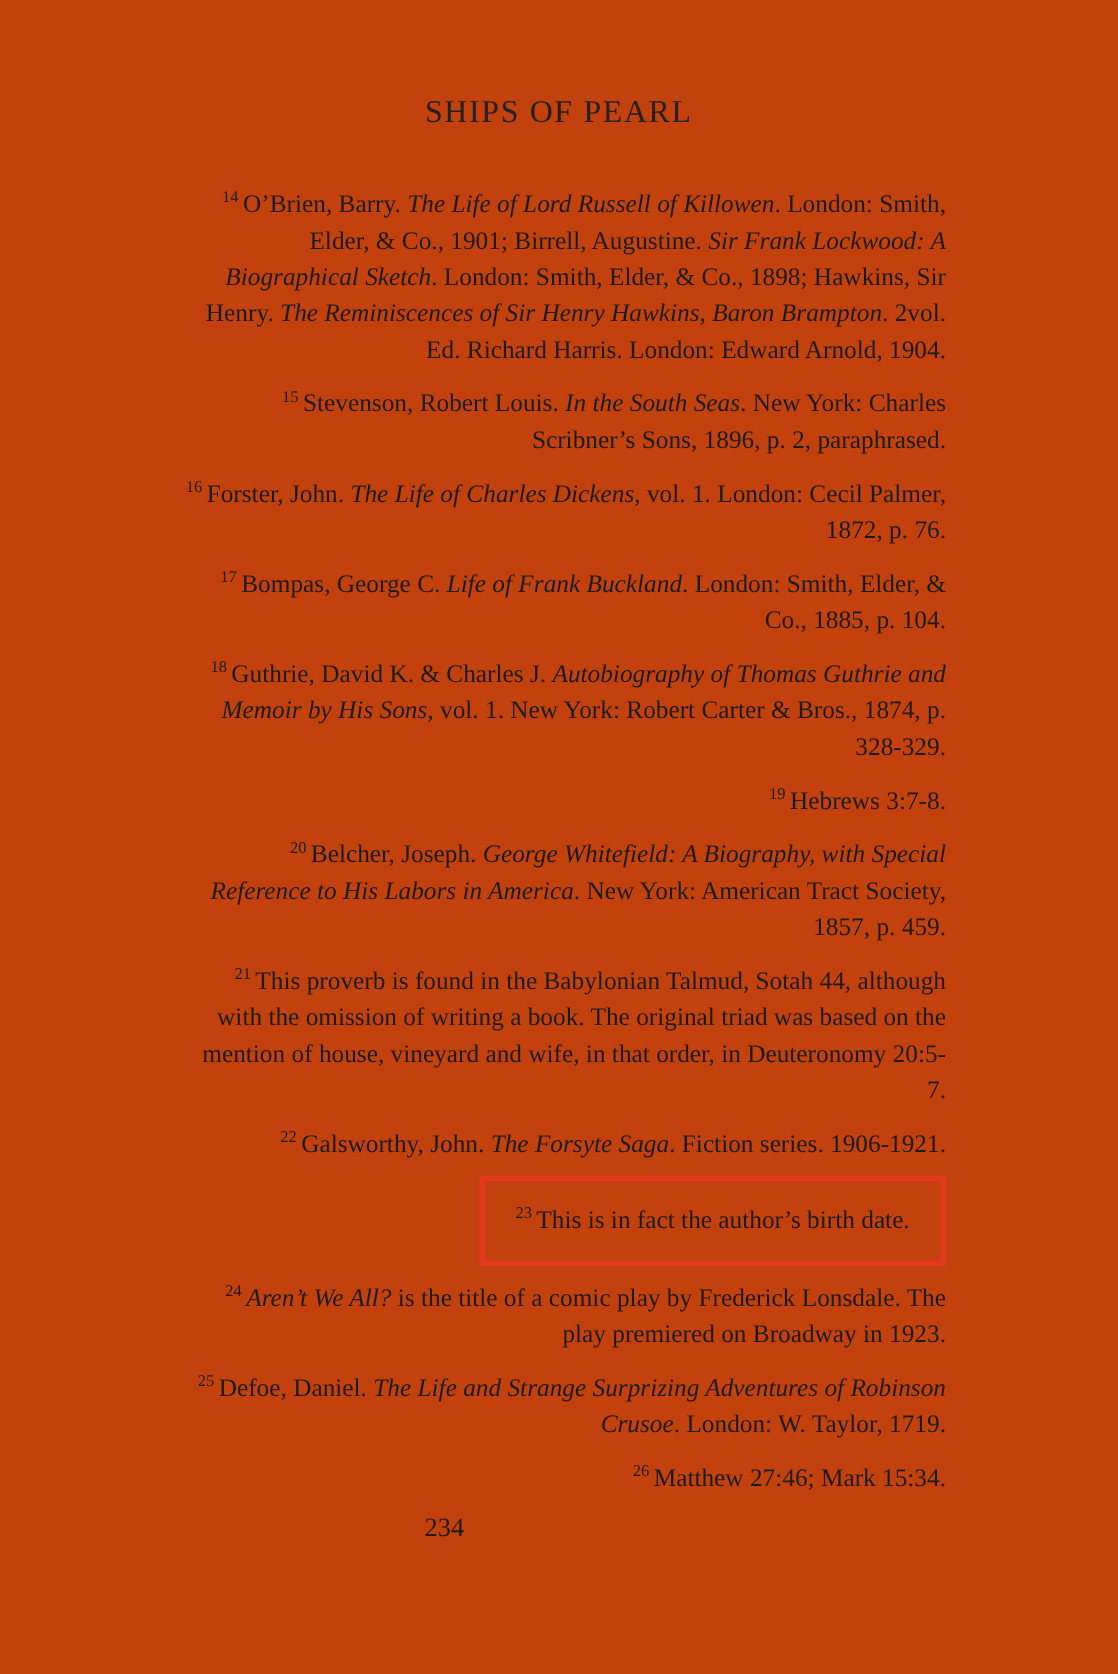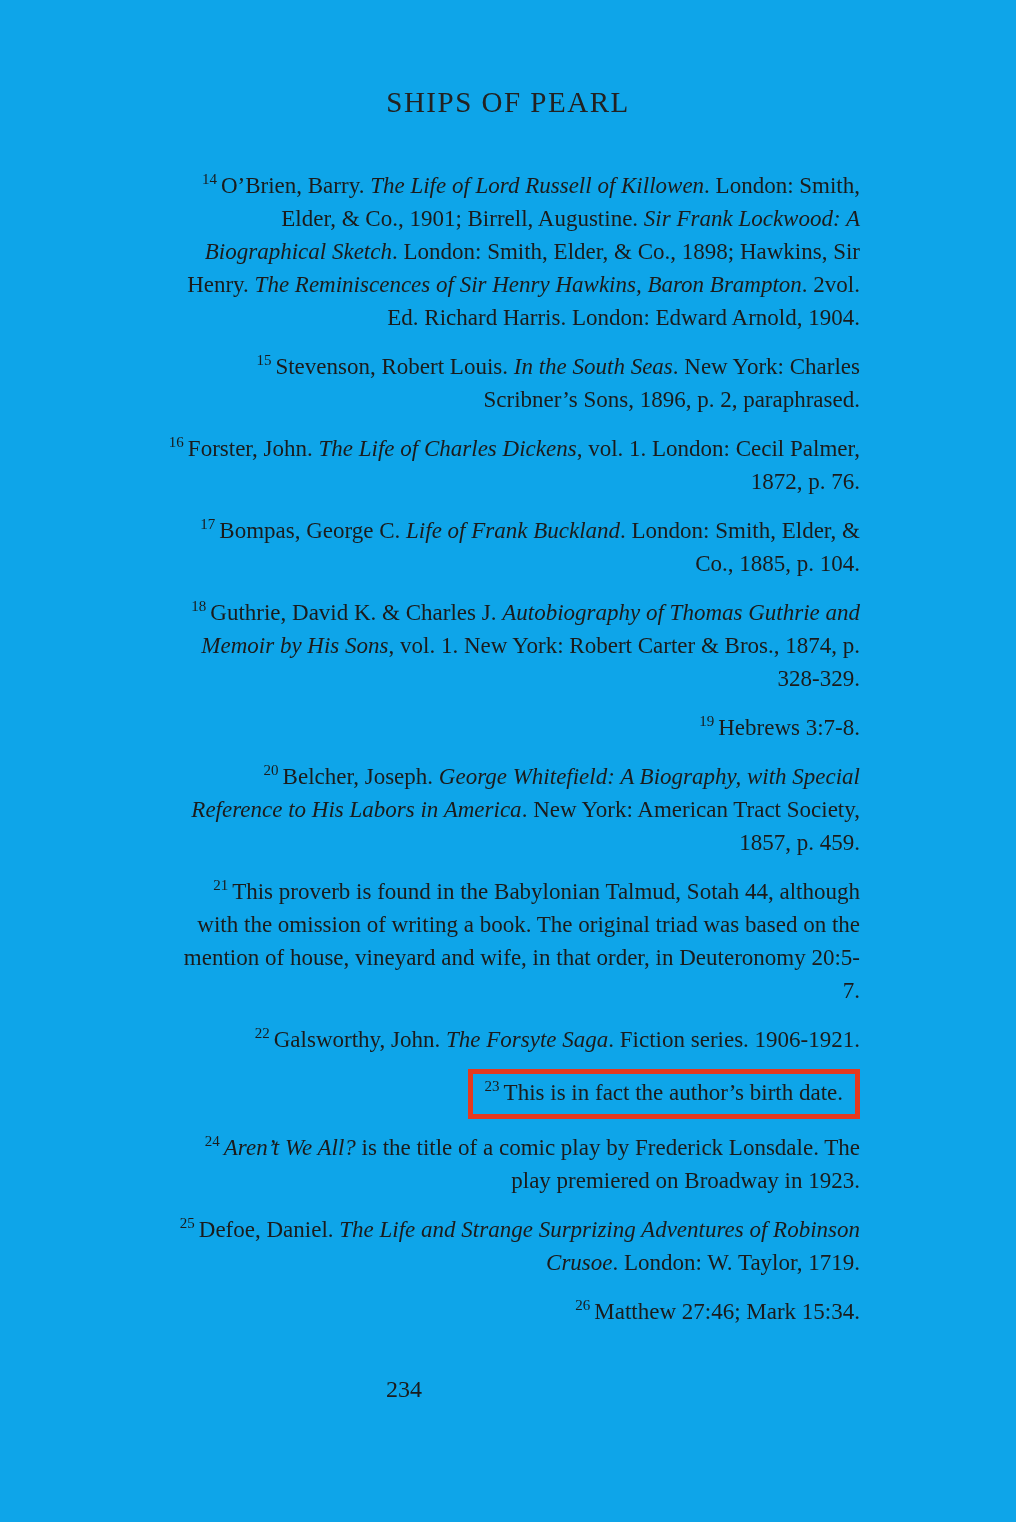--- a/index.html
+++ b/index.html
@@ -1,20 +1,20 @@
 <!DOCTYPE html>
 <html><head>
 <meta charset="utf-8">
 <style>
   html, body { margin: 0; padding: 0; background: #ffffff; }
   .page {
     position: relative;
     width: 1016px;
     height: 1522px;
-    background: #0ea5e9;
+    background: #c2410c;
     font-family: "Liberation Serif", "DejaVu Serif", serif;
     color: #1b1b1b;
     overflow: hidden;
     margin: 0 auto;
   }
   .header {
     padding-top: 86px;
     text-align: center;
     font-size: 29px;
     letter-spacing: 1.5px;
@@ -35,21 +35,21 @@
     margin-right: 4px;
   }
   .it { font-style: italic; }
   .highlight-box {
     display: inline-block;
     border-style: solid;
     border-width: 5px;
     padding: 2px 12px 5px 12px;
     margin: -3px 0 12px -17px;
   }
-  .highlight-box .footnote { margin: 0; }
+  .highlight-box .footnote { margin: 16px; }
   .page-number {
     position: absolute;
     top: 1376px;
     left: 0;
     width: 808px;
     text-align: center;
     font-size: 24px;
     color: #1b1b1b;
   }
 </style>

